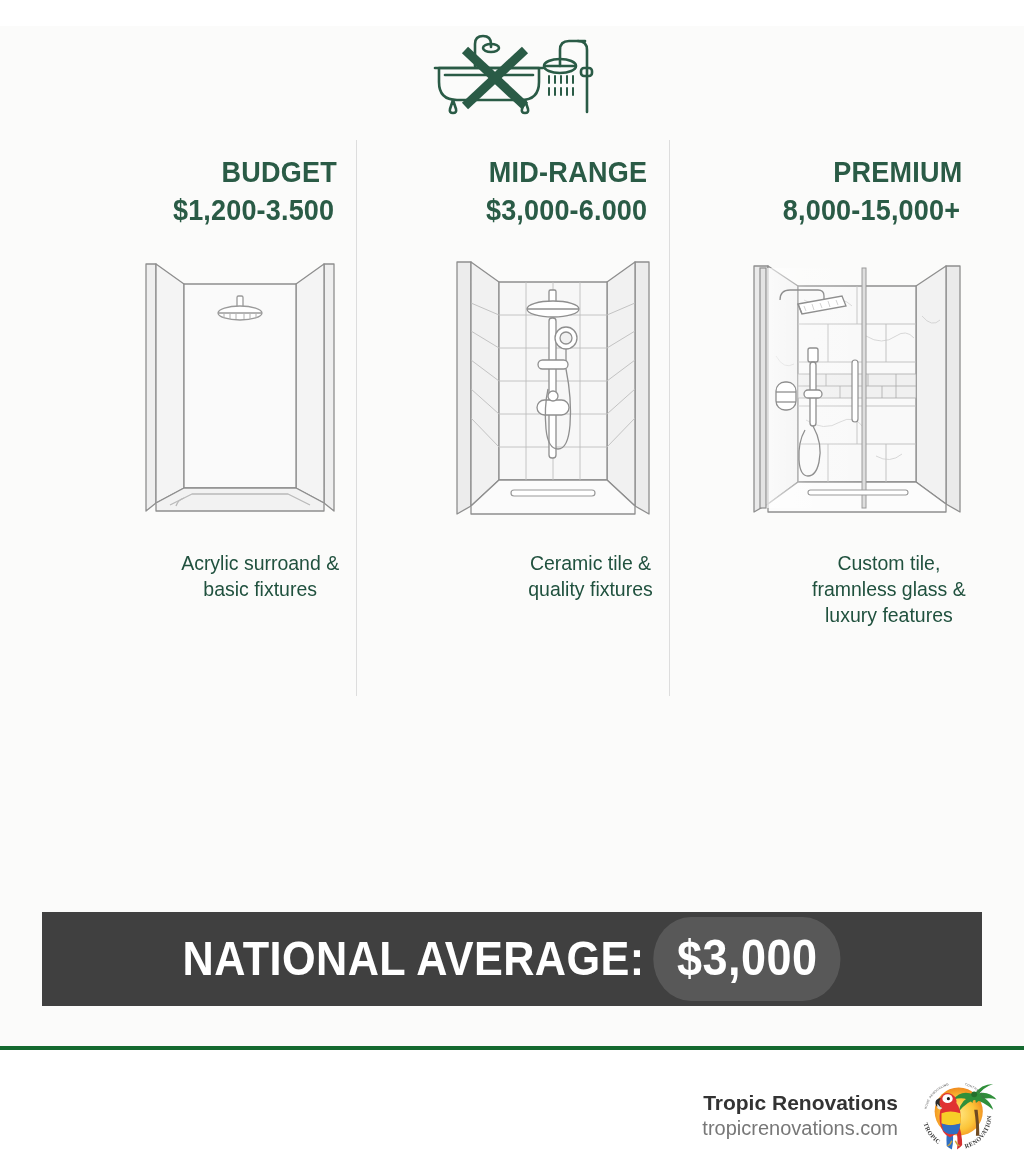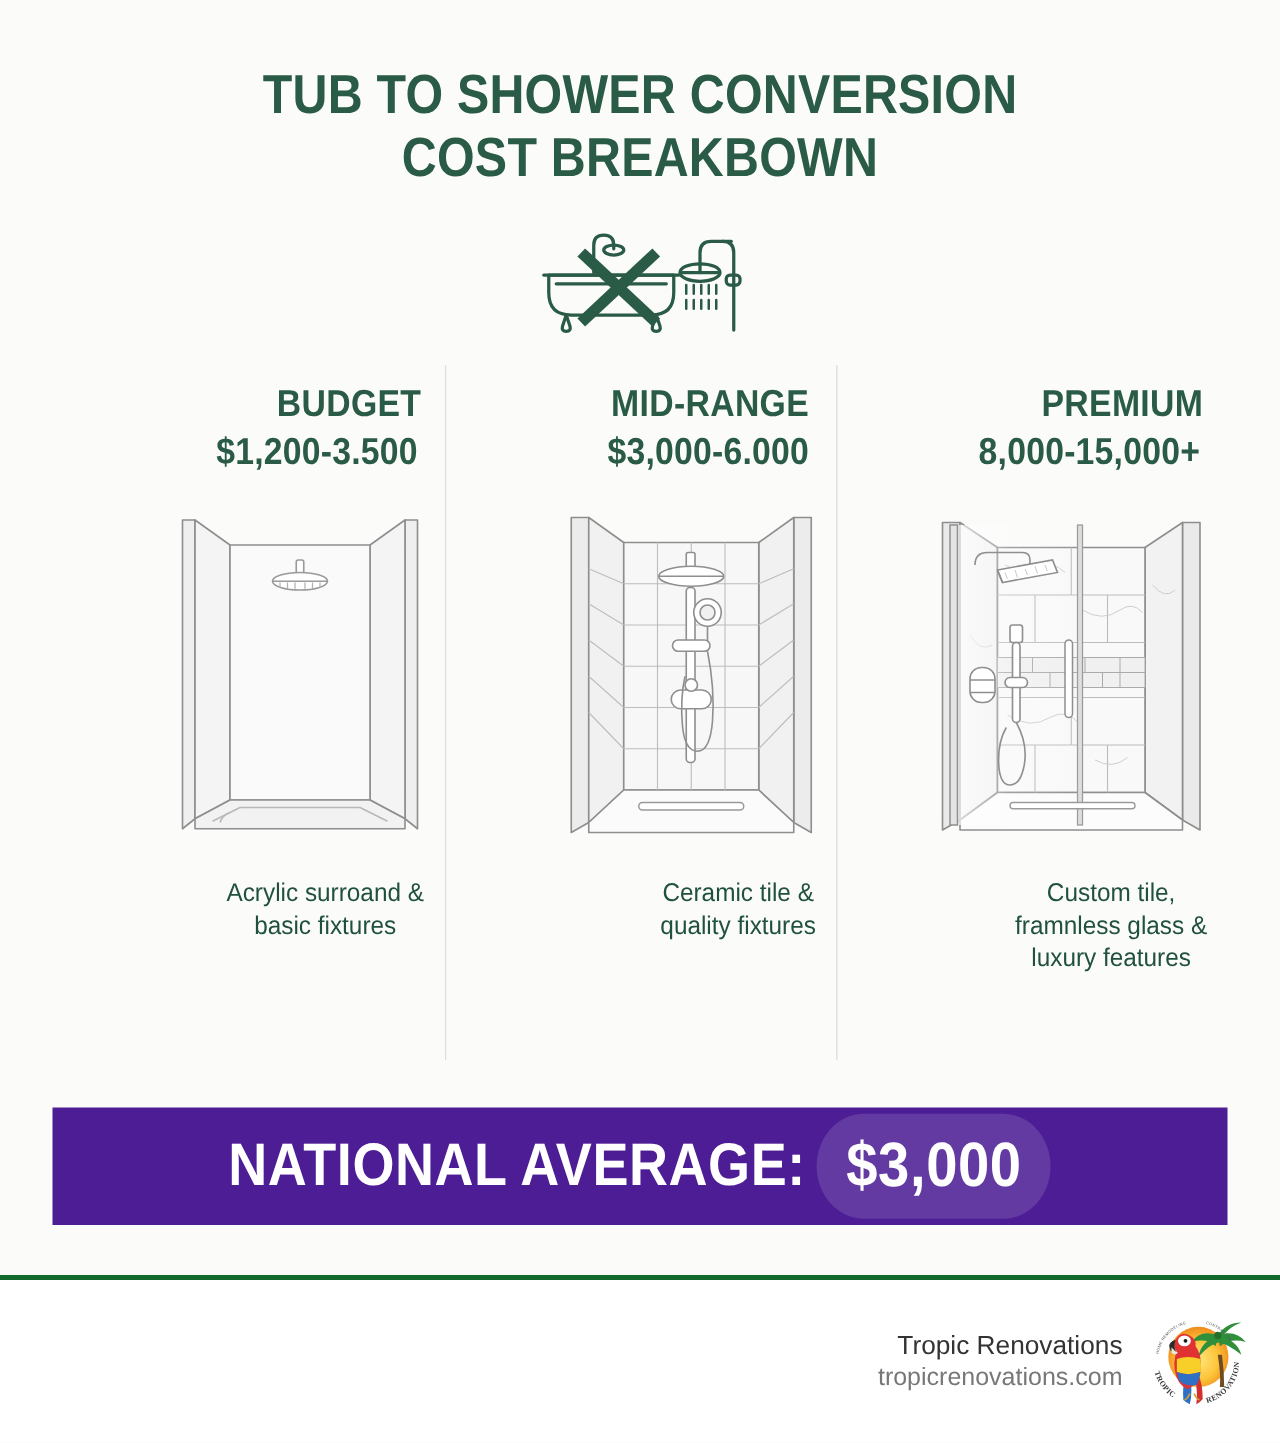--- a/index.html
+++ b/index.html
@@ -107,21 +107,21 @@
     transform: scaleX(0.95);
   }
 
   
   .banner {
     position: absolute;
     left: 42px;
     top: 886px;
     width: 940px;
     height: 94px;
-    background: #4c1d95;
+    background: #404040;
     display: flex;
     align-items: center;
     justify-content: center;
   }
   .banner-inner {
     display: flex;
     align-items: center;
     gap: 0px;
     transform: scaleX(0.9);
   }
@@ -176,44 +176,40 @@
     align-items: center;
     justify-content: flex-end;
     padding-right: 24px;
   }
   .footer-text {
     text-align: right;
     margin-right: 16px;
   }
   .brand-name {
     color: #333333;
-    font-weight: normal;
+    font-weight: bold;
     font-size: 21px;
     line-height: 27px;
   }
   .brand-url {
     color: #777777;
     font-size: 20px;
     line-height: 25px;
   }
   .logo {
     width: 86px;
     height: 86px;
     flex: 0 0 86px;
   }
 </style>
 </head>
 <body>
 
 <div class="page">
 
-  <div class="header">
-    <div class="title-line">TUB TO SHOWER CONVERSION</div>
-    <div class="title-line">COST BREAKBOWN</div>
-  </div>
 
   <div class="icon-row">
     <svg width="190" height="88" viewBox="0 0 190 88" fill="none" aria-hidden="true">
       <g stroke="#2a5b46" stroke-width="2.6" fill="none" stroke-linecap="round" stroke-linejoin="round">
 
         <path d="M58 38 V16 q0-8 8-8 t8 8 v3"></path>
         <ellipse cx="74" cy="20" rx="8" ry="4"></ellipse>
 
         <path d="M22 40 h100 v14 q0 18 -18 18 H40 q-18 0 -18 -18 z"></path>
         <line x1="18" y1="40" x2="126" y2="40"></line>

